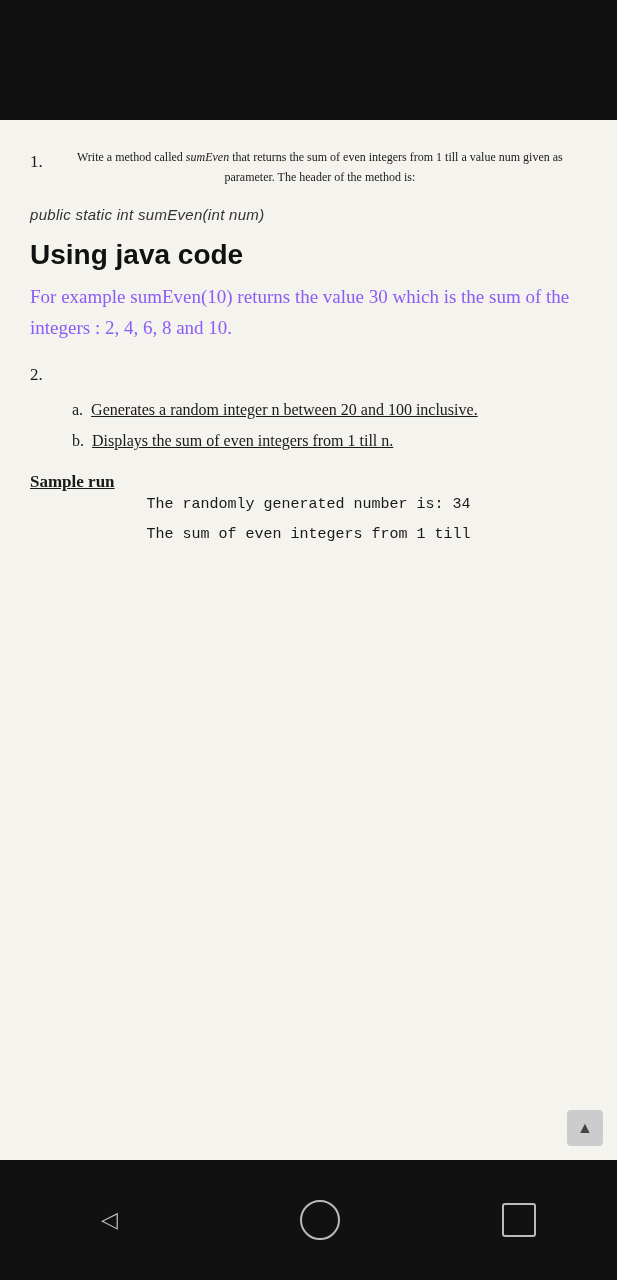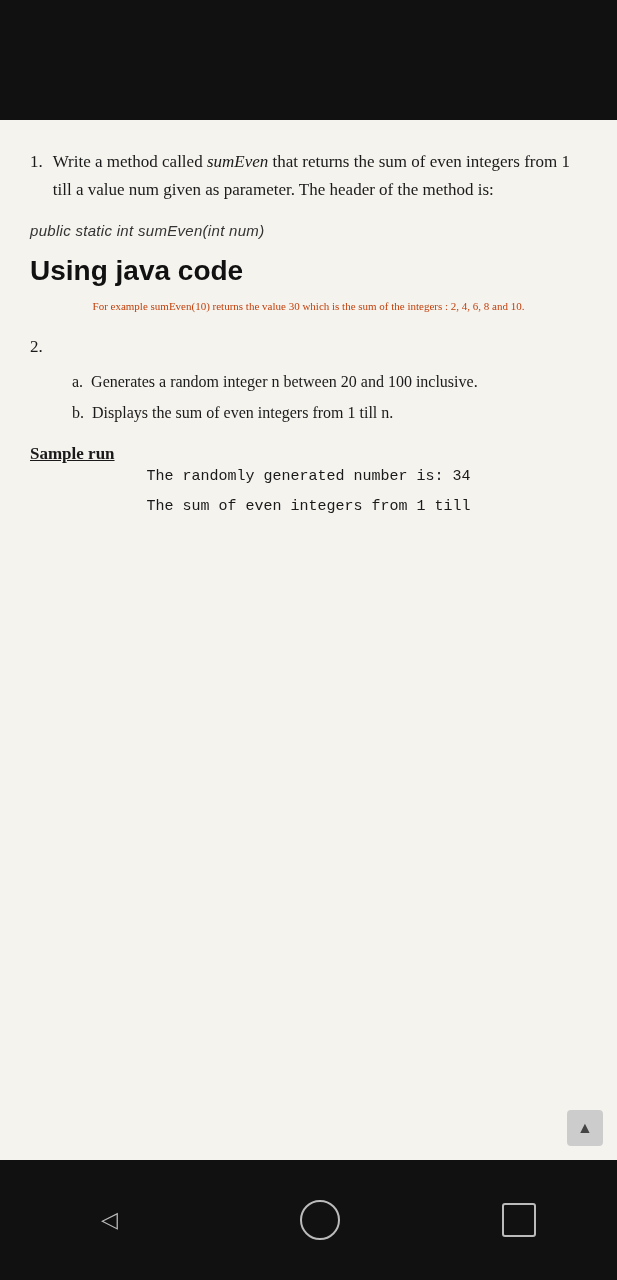--- a/index.html
+++ b/index.html
@@ -38,22 +38,23 @@
       line-height: 1.65;
       color: #1a1a1a;
     }
 
     .q-number {
       flex-shrink: 0;
       font-size: 17px;
     }
 
     .q-text {
-      font-size: 17px;
-      line-height: 1.65;
+      font-size: 12px;
+      line-height: 1.65;
+      text-align: center;
     }
 
     .q-text em {
       font-style: italic;
     }
 
     .code-line {
       font-family: Liberation Sans, sans-serif;
       font-size: 15px;
       color: #333;
@@ -64,25 +65,24 @@
 
     .using-java {
       font-size: 28px;
       font-weight: 900;
       color: #111;
       margin: 16px 0 10px 0;
       font-family: Arial, Helvetica, sans-serif;
     }
 
     .example-block {
-      font-size: 11px;
-      line-height: 1.65;
-      color: #c2410c;
+      font-size: 19px;
+      line-height: 1.65;
+      color: #8b5cf6;
       margin-bottom: 18px;
-      text-align: center;
     }
 
     .question-2-block {
       margin-top: 18px;
       margin-bottom: 14px;
     }
 
     .question-2-header {
       display: flex;
       gap: 10px;
@@ -102,20 +102,21 @@
       gap: 8px;
       margin-bottom: 4px;
     }
 
     .sub-label {
       flex-shrink: 0;
     }
 
     .sub-text {
       line-height: 1.65;
+      text-decoration: underline;
     }
 
     .sample-run {
       font-size: 17px;
       font-weight: bold;
       text-decoration: underline;
       margin: 18px 0 0 0;
       font-family: Georgia, serif;
       color: #1a1a1a;
     }

